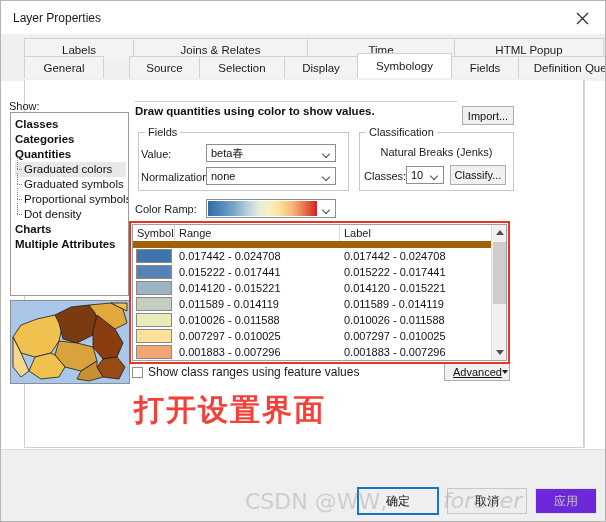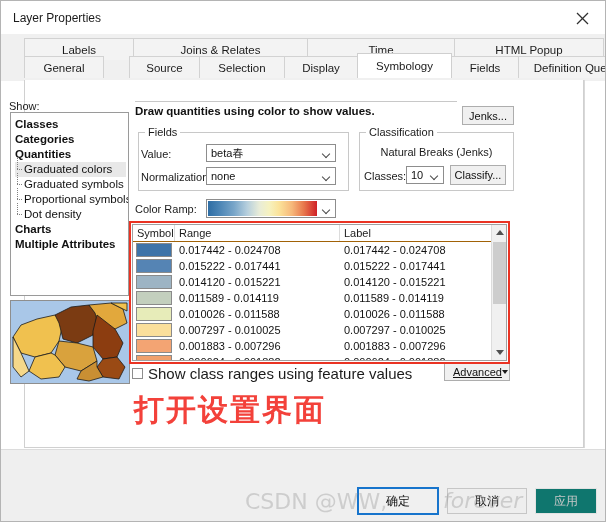--- a/index.html
+++ b/index.html
@@ -91,21 +91,21 @@
     flex:1;height:15px;margin:1px;
     background:linear-gradient(to right,
       #2e6da4 0%, #4d86b6 11%, #79a6c9 24%, #b6cfdd 36%,
       #e8ecd8 47%, #f6f2c0 56%, #fbe39a 65%,
       #f6b87a 77%, #e8774c 88%, #cf2026 100%);
   }
 
   
   .redbox{position:absolute;left:128px;top:220px;width:381px;height:143px;border:2px solid #ea3323;box-sizing:border-box;pointer-events:none;z-index:20;}
   .tbl-wrap{position:absolute;left:131px;top:223px;width:375px;height:137px;background:#fff;border:1px solid #a0a0a0;box-sizing:border-box;overflow:hidden;}
-  .tbl-head{display:flex;height:16px;background:#fff;border-bottom:1px solid #a16207;}
+  .tbl-head{display:flex;height:16px;background:#fff;border-bottom:7px solid #a16207;}
   .th{font-size:11px;color:#1b1b1b;padding-left:4px;line-height:16px;box-sizing:border-box;border-right:1px solid #dcdcdc;}
   .th.c0{width:42px;}
   .th.c1{width:165px;}
   .th.c2{width:145px;border-right:none;}
   .tr{display:flex;height:16px;align-items:stretch;}
   .td{font-size:11px;color:#111;line-height:16px;box-sizing:border-box;padding-left:4px;white-space:nowrap;}
   .td.c0{width:42px;padding:1px 3px;}
   .td.c1{width:165px;}
   .td.c2{width:145px;}
   .swatch{width:100%;height:100%;border:1px solid #8a8a8a;box-sizing:border-box;}
@@ -113,33 +113,33 @@
   .vsb .arr{width:15px;height:15px;display:flex;align-items:center;justify-content:center;cursor:pointer;}
   .vsb .arr.dn{position:absolute;bottom:0;left:0;}
   .vsb .thumb{position:absolute;left:1px;top:17px;width:13px;height:62px;background:#cdcdcd;cursor:pointer;}
   .caret{width:0;height:0;border-left:4px solid transparent;border-right:4px solid transparent;}
   .caret.up{border-bottom:5px solid #4f4f4f;}
   .caret.dn{border-top:5px solid #4f4f4f;}
 
   
   .chkrow{position:absolute;left:131px;top:364px;display:flex;align-items:center;cursor:pointer;}
   .chkbox{width:11px;height:11px;border:1px solid #8d8d8d;background:#fff;box-sizing:border-box;margin-right:5px;}
-  .chklab{font-size:15px;color:#1b1b1b;}
+  .chklab{font-size:12px;color:#1b1b1b;}
   .adv-btn{position:absolute;left:443px;top:361px;width:66px;height:19px;justify-content:space-between;padding:0 6px 0 8px;}
   .adv-btn .u{text-decoration:underline;}
   .adv-btn .tri{width:0;height:0;border-left:3px solid transparent;border-right:3px solid transparent;border-top:4px solid #1b1b1b;}
 
   
   .annot{position:absolute;left:133px;top:389px;font-size:30px;font-weight:bold;color:#f3413a;letter-spacing:2px;font-family:"DejaVu Sans",sans-serif;white-space:nowrap;}
 
   
   .footer{position:absolute;left:0;top:448px;width:606px;height:74px;background:#efefef;border-top:1px solid #dcdcdc;box-sizing:border-box;}
   .ok-btn{position:absolute;left:357px;top:487px;width:80px;height:26px;background:#f0f0f0;border:1px solid #14b8a6;outline:2px solid #1774cc;outline-offset:-1px;box-sizing:border-box;display:flex;align-items:center;justify-content:center;font-size:12px;color:#111;cursor:pointer;}
   .cancel-btn{position:absolute;left:446px;top:487px;width:80px;height:26px;display:flex;align-items:center;justify-content:center;font-size:12px;color:#111;background:#eeeeee;border:1px solid #c6c6c6;box-sizing:border-box;cursor:pointer;}
-  .apply-btn{position:absolute;left:534px;top:487px;width:62px;height:26px;display:flex;align-items:center;justify-content:center;font-size:12px;color:#c8c8c8;background:#0f766e;border:1px solid #e2e2e2;box-sizing:border-box;}
+  .apply-btn{position:absolute;left:534px;top:487px;width:62px;height:26px;display:flex;align-items:center;justify-content:center;font-size:12px;color:#c8c8c8;background:#6d28d9;border:1px solid #e2e2e2;box-sizing:border-box;}
 
   
   .watermark{position:absolute;left:0;top:0;width:606px;height:522px;pointer-events:none;z-index:30;}
   .wm-txt{position:absolute;font-family:"DejaVu Sans",sans-serif;color:rgba(150,150,150,0.38);font-size:22px;white-space:nowrap;}
   .wm1{left:244px;top:488px;}
   .wm2{left:442px;top:487px;font-style:italic;}
 </style>
 </head>
 <body>
 
@@ -202,21 +202,21 @@
         <path d="M2 36 L10 52 L18 70 L10 76 L2 66 Z" fill="#f5d88a"></path>
         <path d="M92 58 L106 56 L114 66 L108 78 L92 76 L86 66 Z" fill="#9a4a14"></path>
         <path d="M70 70 L86 60 L86 66 L92 76 L78 80 L66 78 Z" fill="#c98f33"></path>
         <path d="M100 2 L116 2 L116 10 L112 8 Z" fill="#f0c14f"></path>
       </g>
     </svg>
   </div>
 
   <div class="head-rule"></div>
   <div class="draw-head">Draw quantities using color to show values.</div>
-  <div class="btn import-btn">Jenks...</div>
+  <div class="btn import-btn">Import...</div>
 
   <div class="group g-fields">
     <span class="legend">Fields</span>
   </div>
   <div class="fld-label l-value">Value:</div>
   <div class="combo c-value">
     <span class="cval">beta春</span>
     <span class="carr">
         <span class="chev"></span>
       </span>

